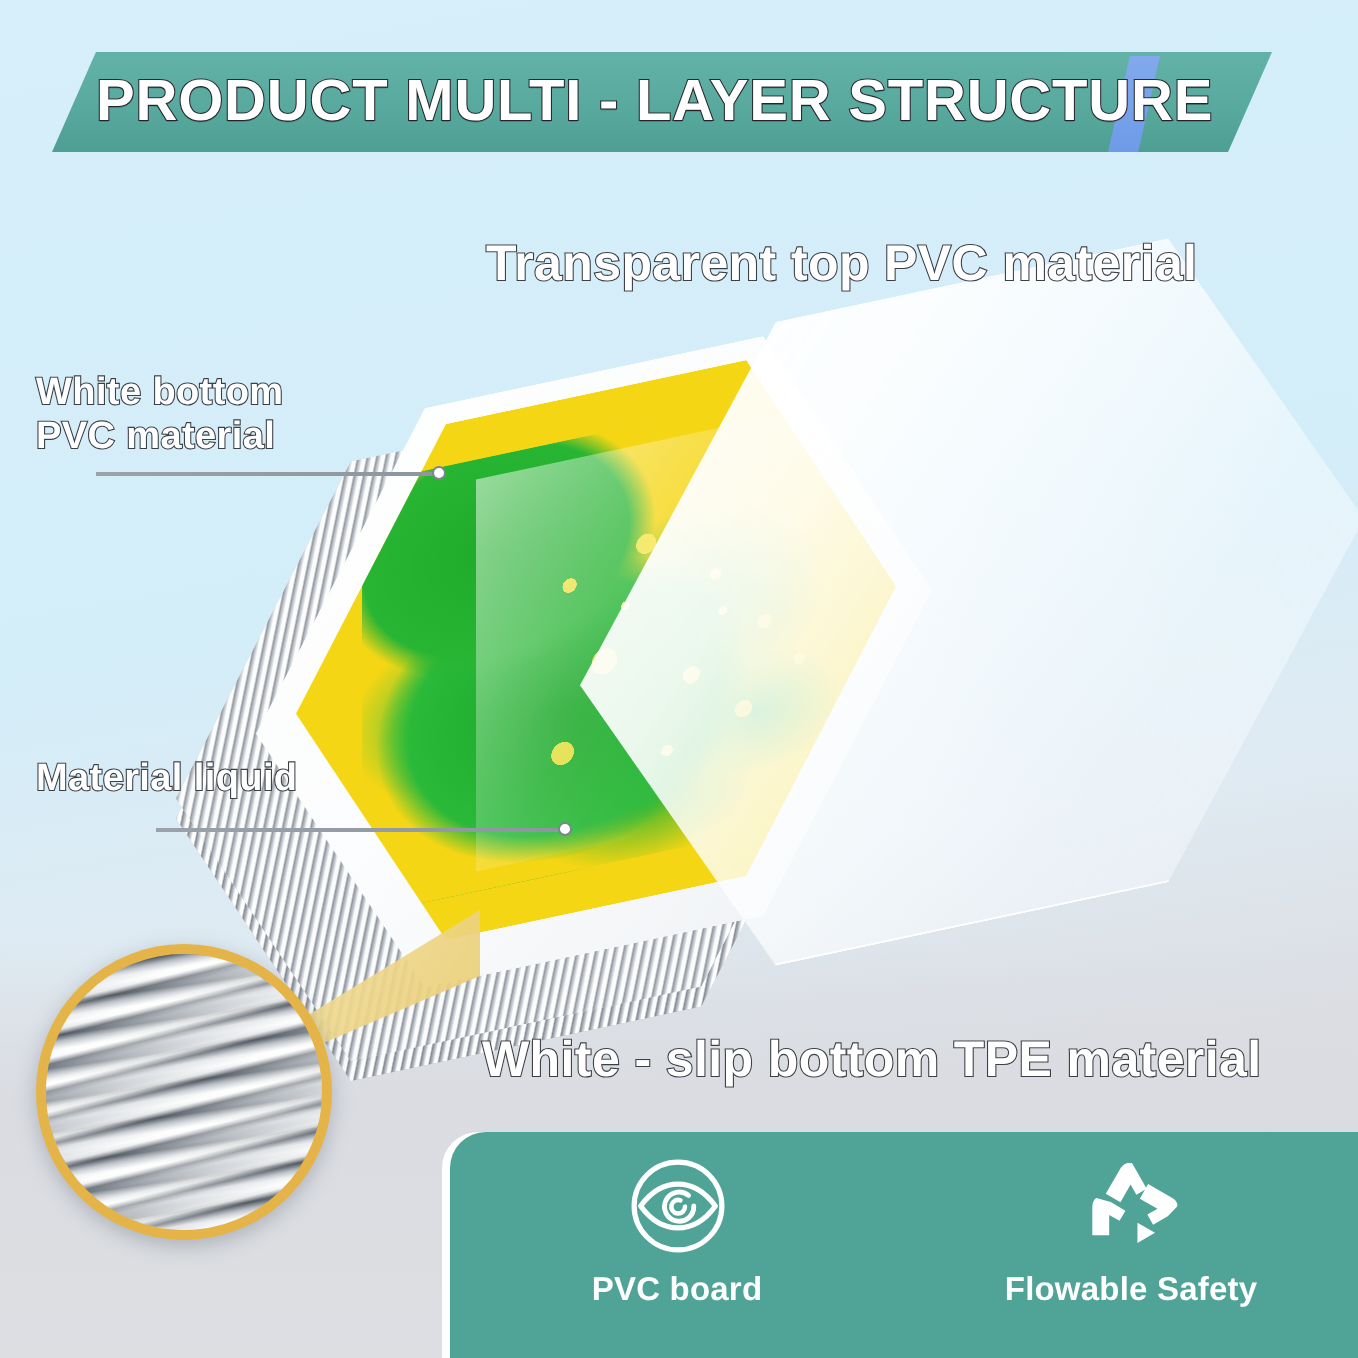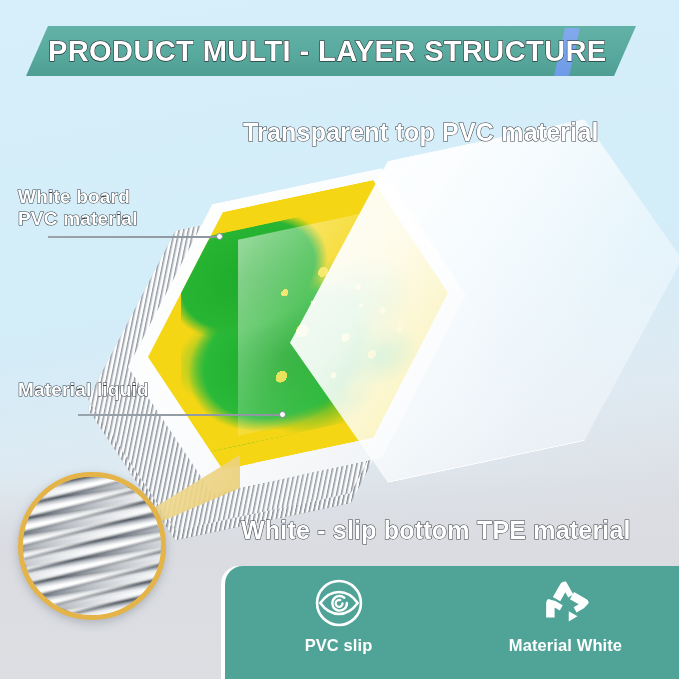--- a/index.html
+++ b/index.html
@@ -357,21 +357,21 @@
   <div class="leader leader-white">
     <span class="dot"></span>
   </div>
   <div class="leader leader-flow">
     <span class="dot"></span>
   </div>
 
   <div class="olabel lbl-top">Transparent top PVC material</div>
 
   <div class="olabel lbl-white">
-    <div>White board</div>
+    <div>White bottom</div>
     <div>PVC material</div>
   </div>
 
   <div class="olabel lbl-flow">Material liquid</div>
 
   <div class="olabel lbl-bottom">White - slip bottom TPE material</div>
 
   <div class="banner-wrap">
     <div class="banner"></div>
     <div class="banner-slash"></div>
@@ -382,30 +382,30 @@
 
     <div class="feature">
       <div class="feature-icon">
         <svg viewBox="0 0 64 64" width="52" height="52" fill="none" stroke="#ffffff" stroke-width="3.2" stroke-linecap="round" stroke-linejoin="round">
           <circle cx="32" cy="32" r="27"></circle>
           <path d="M9 32c6.5-9 14.5-13.5 23-13.5S48.5 23 55 32c-6.5 9-14.5 13.5-23 13.5S15.5 41 9 32z"></path>
           <path d="M38.5 25.5a9 9 0 1 0 3.2 6.5" stroke-width="3"></path>
           <path d="M33.5 28.5a4.2 4.2 0 1 0 2.8 3.9" stroke-width="2.8"></path>
         </svg>
       </div>
-      <div class="feature-label">PVC slip</div>
+      <div class="feature-label">PVC board</div>
     </div>
 
     <div class="feature">
       <div class="feature-icon">
         <svg viewBox="0 0 64 64" width="50" height="50" fill="#ffffff">
           <path d="M32 4.5 41.4 21 34.8 24.8 31.1 18.3 24.6 29.6 15.2 24.2 24.4 8.3c1.6-2.8 3.9-3.8 5.6-3.8z"></path>
           <path d="M13.4 27.5 22.8 33 19 39.5 12.4 35.7 12.4 48.7 1.6 48.7 1.6 31c0-3.2 1.1-5.3 2.6-6.1z" transform="translate(5 2)"></path>
           <path d="M58.9 32.6 49.5 38 45.8 31.5 52.3 27.7 41 21.3 46.3 11.9 61.8 20.8c2.8 1.6 3.6 3.9 3.1 5.5z" transform="translate(-4 6)"></path>
           <path d="M15.5 56.5h19v-7.8l11.2 6.4-11.2 6.5v-5.1H15.5z" transform="translate(1 -6)"></path>
         </svg>
       </div>
-      <div class="feature-label">Material White</div>
+      <div class="feature-label">Flowable Safety</div>
     </div>
 
 
   </div>
 </div>
 
 </body></html>

